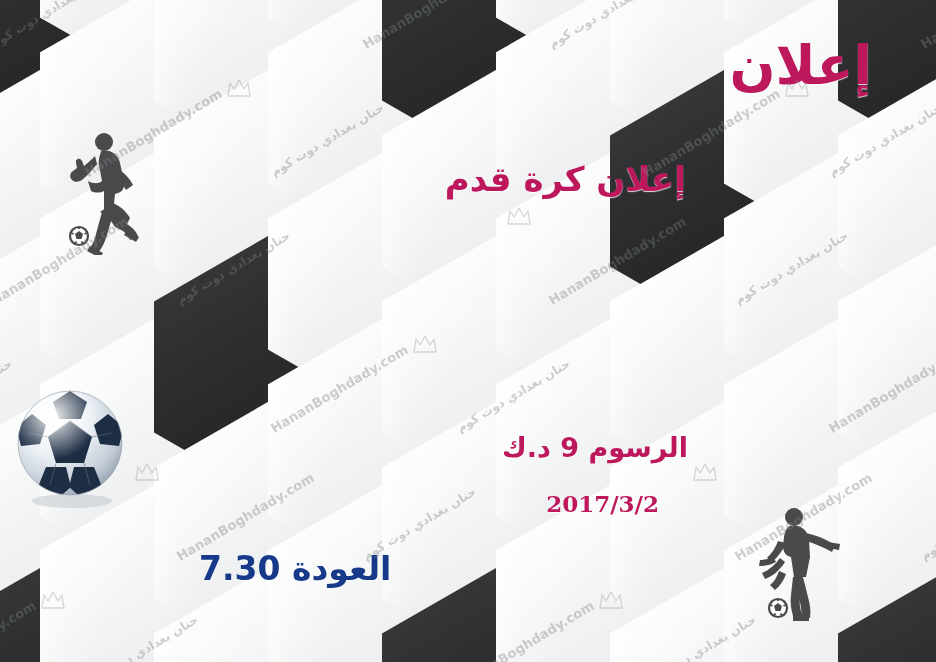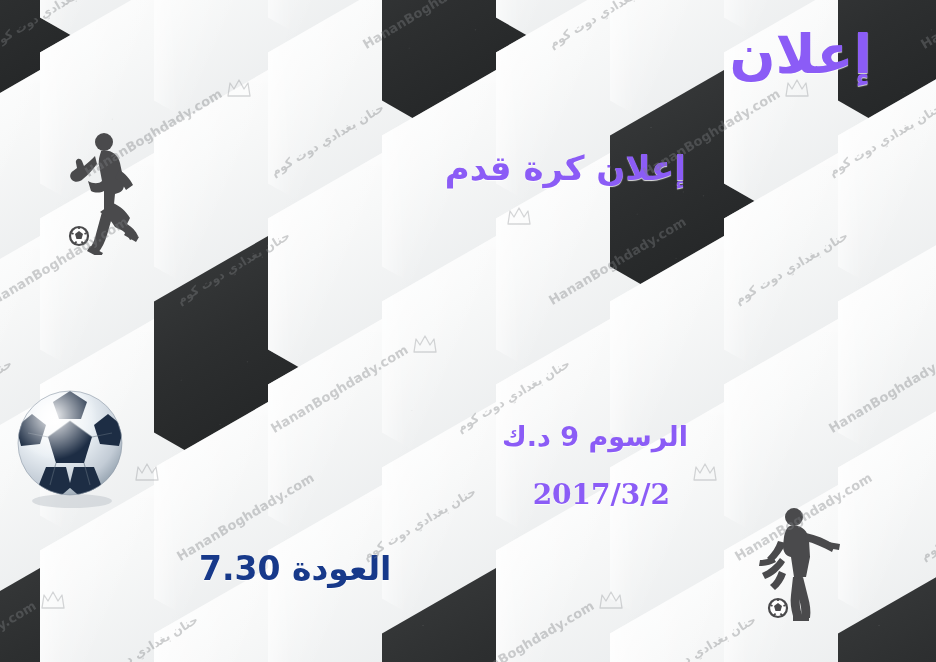--- a/index.html
+++ b/index.html
@@ -119,22 +119,23 @@
   }
 
   
   .txt {
     position: absolute;
     z-index: 35;
     white-space: nowrap;
     line-height: 1;
   }
   .t-green {
-    color: #8b5cf6;
+    color: #be185d;
     font-weight: 700;
+    margin-top: 11px;
   }
   .t-blue {
     color: #17398a;
     font-weight: 700;
   }
 
   #title-ilan {
     right: 64px;
     top: 28px;
     font-size: 54px;
@@ -146,23 +147,23 @@
     font-size: 34px;
     text-shadow: 0 1px 1px rgba(255,255,255,0.85);
   }
   #fees-line {
     right: 248px;
     top: 423px;
     font-size: 27px;
     text-shadow: 0 1px 1px rgba(255,255,255,0.85);
   }
   #date-line {
-    right: 266px;
+    right: 277px;
     top: 481px;
-    font-size: 28px;
+    font-size: 23px;
     font-family: "DejaVu Serif", "Liberation Serif", serif;
     font-weight: 700;
     direction: ltr;
     text-shadow: 0 1px 1px rgba(255,255,255,0.85);
   }
   #return-line {
     left: 199px;
     top: 552px;
     font-size: 33px;
     text-shadow: 0 1px 1px rgba(255,255,255,0.85);

